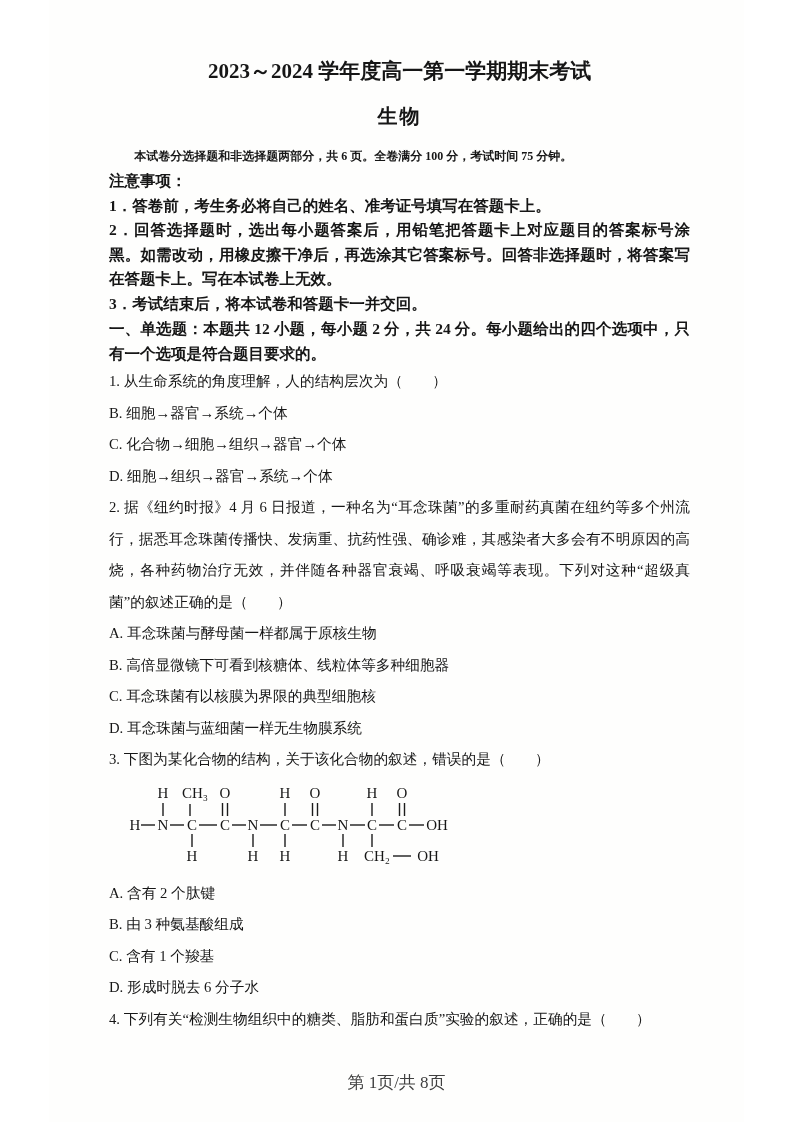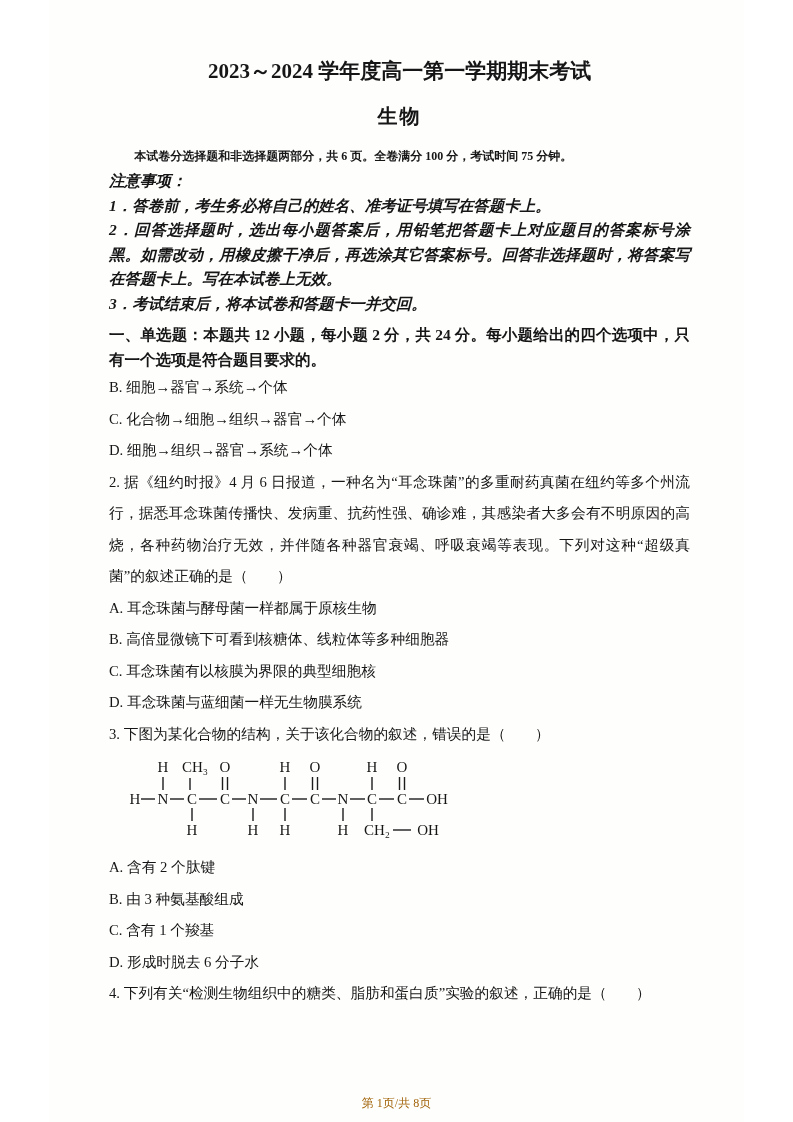--- a/index.html
+++ b/index.html
@@ -34,40 +34,38 @@
     margin: 0;
     font-size: 12px;
     font-weight: bold;
     line-height: 25px;
     text-indent: 2.1em;
   }
   .notice-label, .notice-item {
     font-size: 15.5px;
     font-weight: bold;
     line-height: 24.5px;
-    font-style: italic;
   }
   .justify { text-align: justify; }
   .section-heading {
-    margin-top: 6px;
     font-size: 15.5px;
     font-weight: bold;
     line-height: 25px;
   }
   .question { font-size: 14.7px; }
   .stem, .option { line-height: 31.5px; }
   .structure-wrap { margin: 4px 0 0 16px; height: 98px; }
   svg.structure { font-family: "Liberation Serif", "DejaVu Serif", serif; }
   .page-footer {
     position: absolute;
     left: 0; right: 0;
-    bottom: 10px;
+    bottom: 28px;
     text-align: center;
-    font-size: 12px;
-    color: #a16207;
+    font-size: 17px;
+    color: #404040;
   }
 </style>
 </head>
 <body>
 
 <div class="page">
 
   <h1 class="title">2023～2024 学年度高一第一学期期末考试</h1>
   <h2 class="subject">生物</h2>
 
@@ -76,20 +74,21 @@
   <div>
     <div class="notice-label">注意事项：</div>
     <div class="notice-item">1．答卷前，考生务必将自己的姓名、准考证号填写在答题卡上。</div>
     <div class="notice-item justify">2．回答选择题时，选出每小题答案后，用铅笔把答题卡上对应题目的答案标号涂黑。如需改动，用橡皮擦干净后，再选涂其它答案标号。回答非选择题时，将答案写在答题卡上。写在本试卷上无效。</div>
     <div class="notice-item">3．考试结束后，将本试卷和答题卡一并交回。</div>
   </div>
 
   <div class="section-heading justify">一、单选题：本题共 12 小题，每小题 2 分，共 24 分。每小题给出的四个选项中，只有一个选项是符合题目要求的。</div>
 
   <div class="question">
+    <div class="stem">1. 从生命系统的角度理解，人的结构层次为（　　）</div>
     <div class="option">B. 细胞→器官→系统→个体</div>
     <div class="option">C. 化合物→细胞→组织→器官→个体</div>
     <div class="option">D. 细胞→组织→器官→系统→个体</div>
   </div>
 
   <div class="question">
     <div class="stem justify">2. 据《纽约时报》4 月 6 日报道，一种名为“耳念珠菌”的多重耐药真菌在纽约等多个州流行，据悉耳念珠菌传播快、发病重、抗药性强、确诊难，其感染者大多会有不明原因的高烧，各种药物治疗无效，并伴随各种器官衰竭、呼吸衰竭等表现。下列对这种“超级真菌”的叙述正确的是（　　）</div>
     <div class="option">A. 耳念珠菌与酵母菌一样都属于原核生物</div>
     <div class="option">B. 高倍显微镜下可看到核糖体、线粒体等多种细胞器</div>
     <div class="option">C. 耳念珠菌有以核膜为界限的典型细胞核</div>

